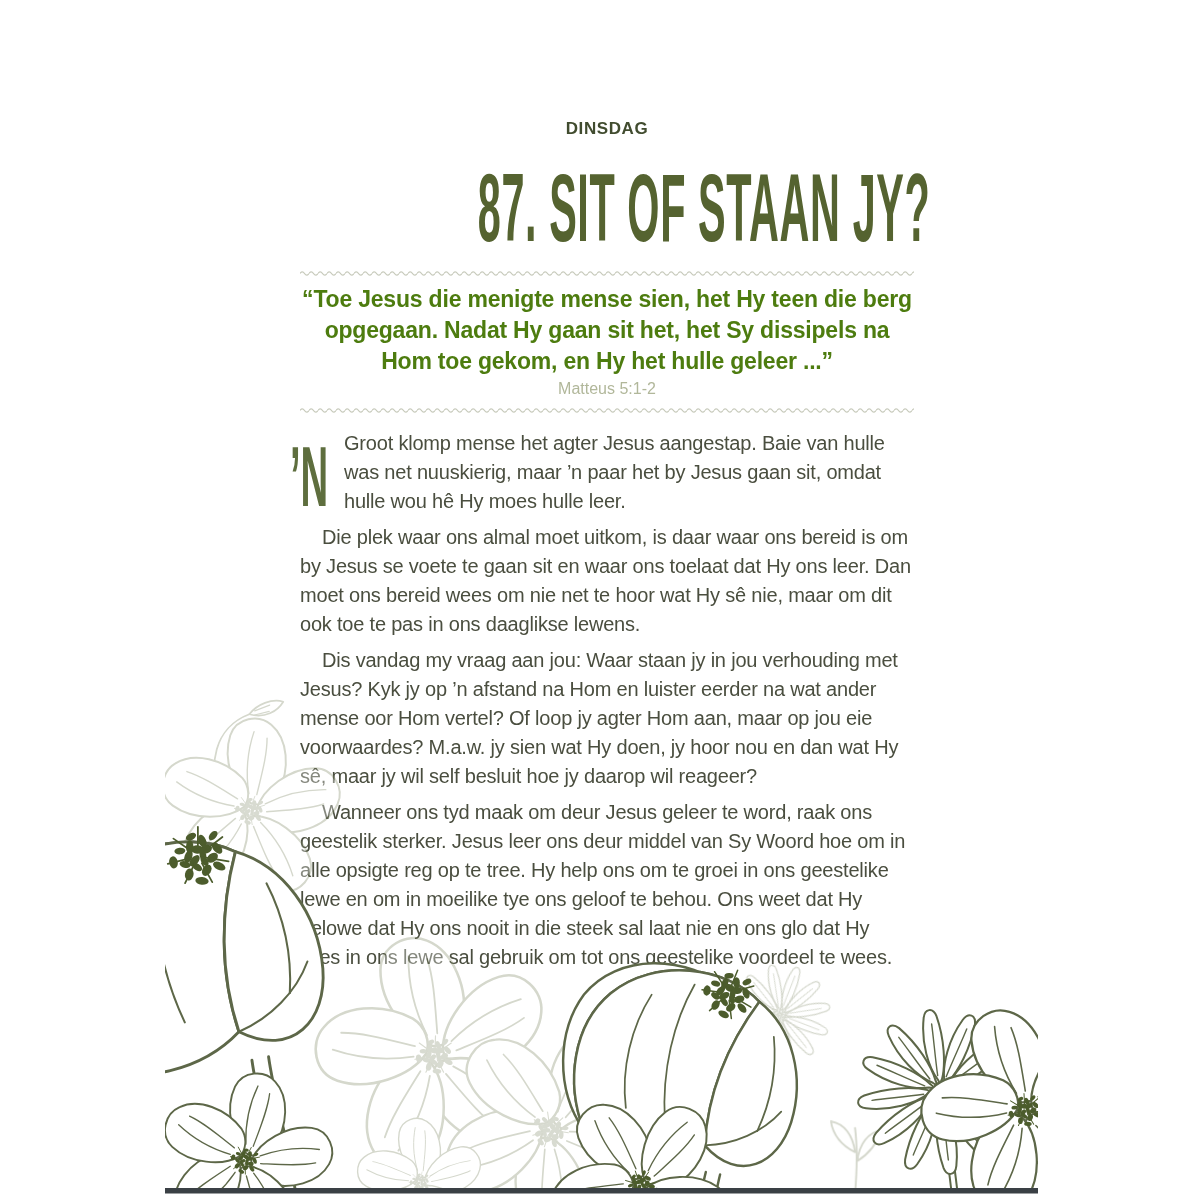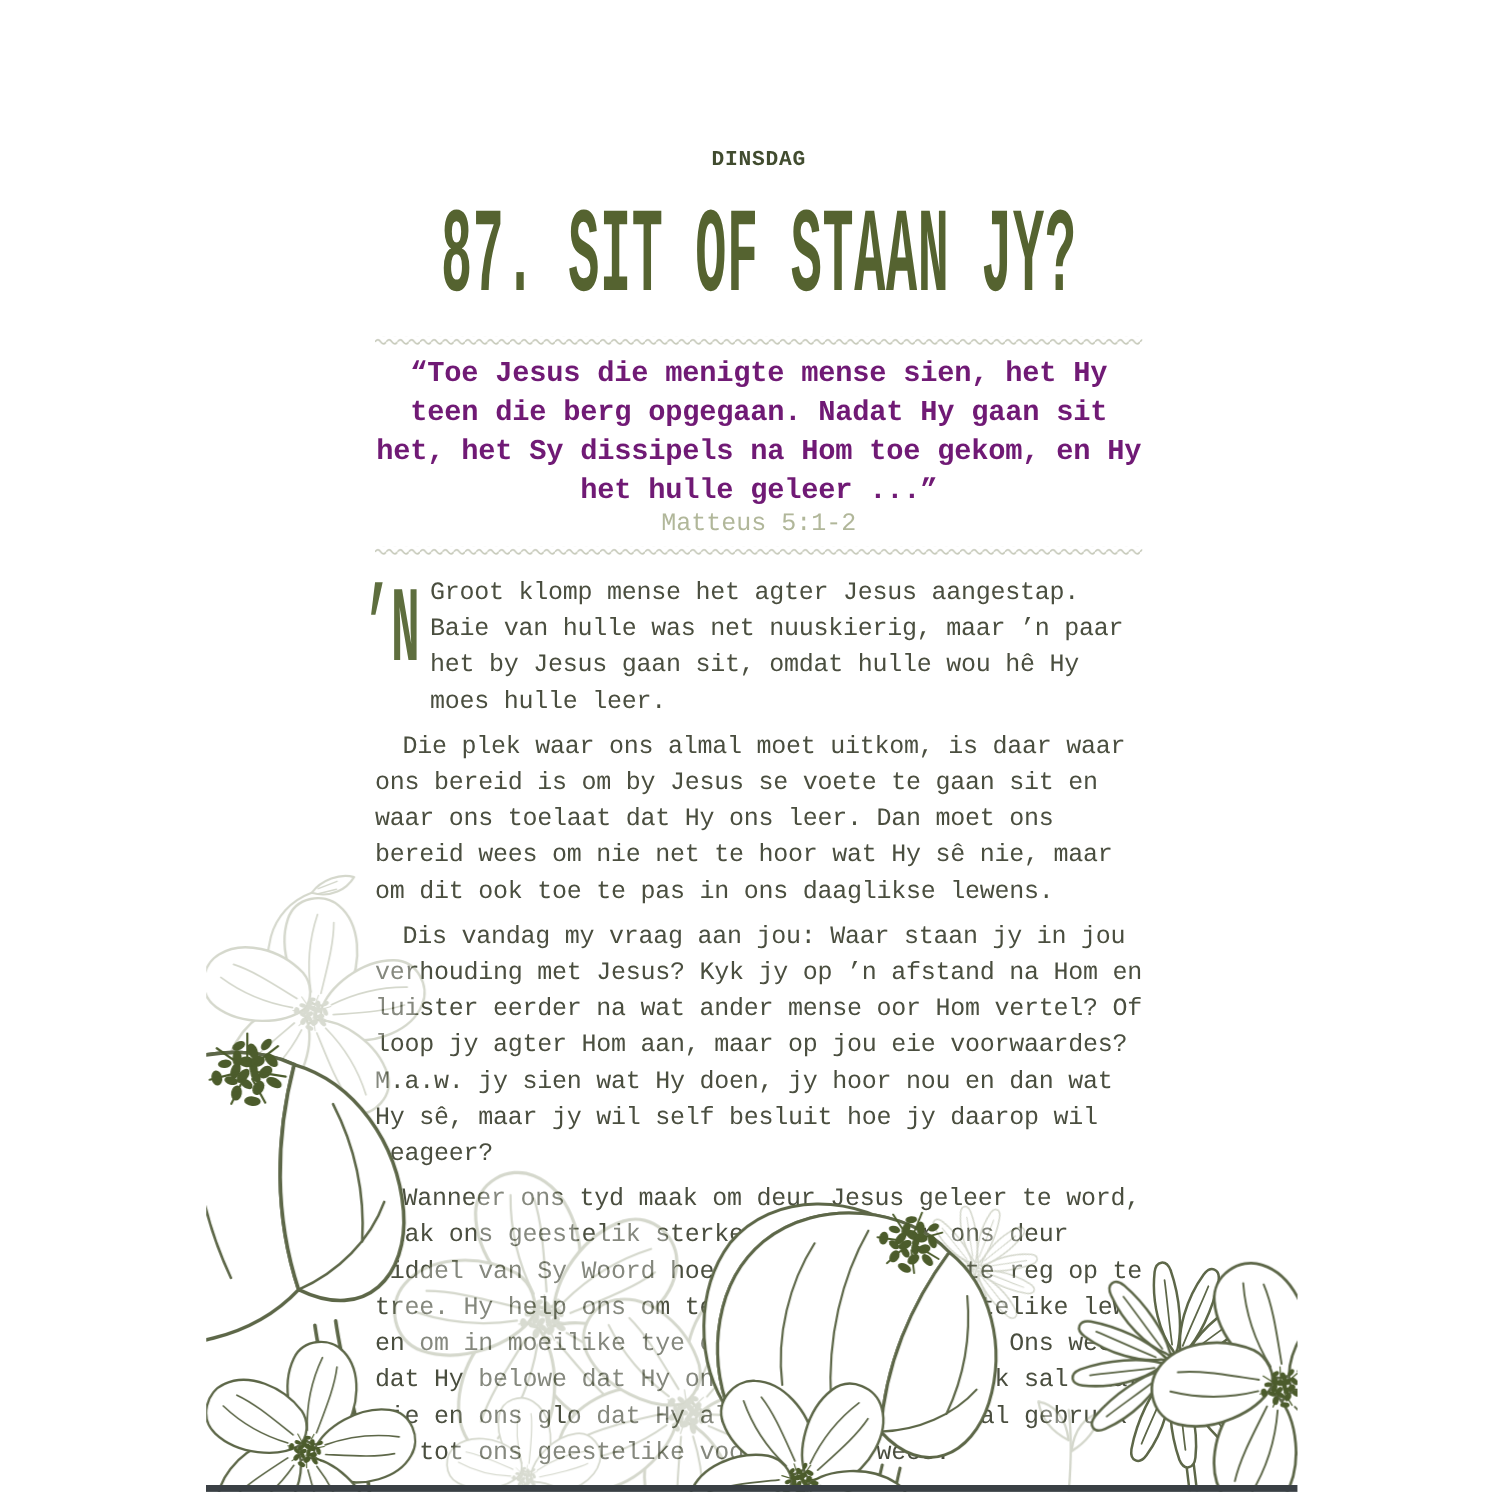--- a/index.html
+++ b/index.html
@@ -1,31 +1,31 @@
 <!DOCTYPE html>
 <html><head>
 <meta charset="utf-8">
 <style>
   html,body{margin:0;padding:0;background:#ffffff;}
   body{width:1200px;height:1200px;position:relative;overflow:hidden;
        font-family:"Liberation Sans","DejaVu Sans",sans-serif;}
-  .canvas{position:absolute;inset:0;background:#ffffff;font-family:Liberation Mono, monospace;}
+  .canvas{position:absolute;inset:0;background:#ffffff;}
 
   
   .column{position:absolute;left:300px;top:119px;width:614px;}
   .kicker{text-align:center;font-size:17px;font-weight:bold;letter-spacing:.6px;
           color:#414c2f;line-height:20px;}
-  .title-wrap{margin-top:20px;height:96px;display:flex;align-items:center;justify-content:center;}
+  .title-wrap{margin-top:20px;height:96px;display:flex;align-items:center;justify-content:flex-start;}
   .title{font-size:74px;font-weight:bold;color:#556330;letter-spacing:1px;white-space:nowrap;
          transform:scale(0.56,1.30);transform-origin:center center;}
   .wavy{display:block;margin:14px auto 0 auto;}
   .wavy.second{margin-top:6px;}
   .quote{margin:8px 0 0 0;text-align:center;font-size:23px;font-weight:bold;
-         line-height:31px;color:#701a75;letter-spacing:-0.2px;}
-  .ref{margin-top:1px;text-align:center;font-size:20px;color:#b1b79a;line-height:22px;}
+         line-height:31px;color:#4d7c0f;letter-spacing:-0.2px;}
+  .ref{margin-top:1px;text-align:center;font-size:16px;color:#b1b79a;line-height:22px;}
 
   .bodytext{margin-top:16px;color:#4a4e3f;font-size:20px;line-height:29px;letter-spacing:-0.2px;}
   .bodytext p{margin:0 0 7px 0;text-indent:22px;}
   .bodytext p.lead{text-indent:0;}
   .dropcap{float:left;width:47px;height:86px;margin:4px 7px 0 -10px;}
   .dropcap b{display:block;font-size:58px;line-height:58px;font-weight:bold;color:#5e6e3e;
              transform:scale(0.66,1.48);transform-origin:top left;white-space:nowrap;}
 
   
   .flowers{position:absolute;left:140px;top:660px;}

